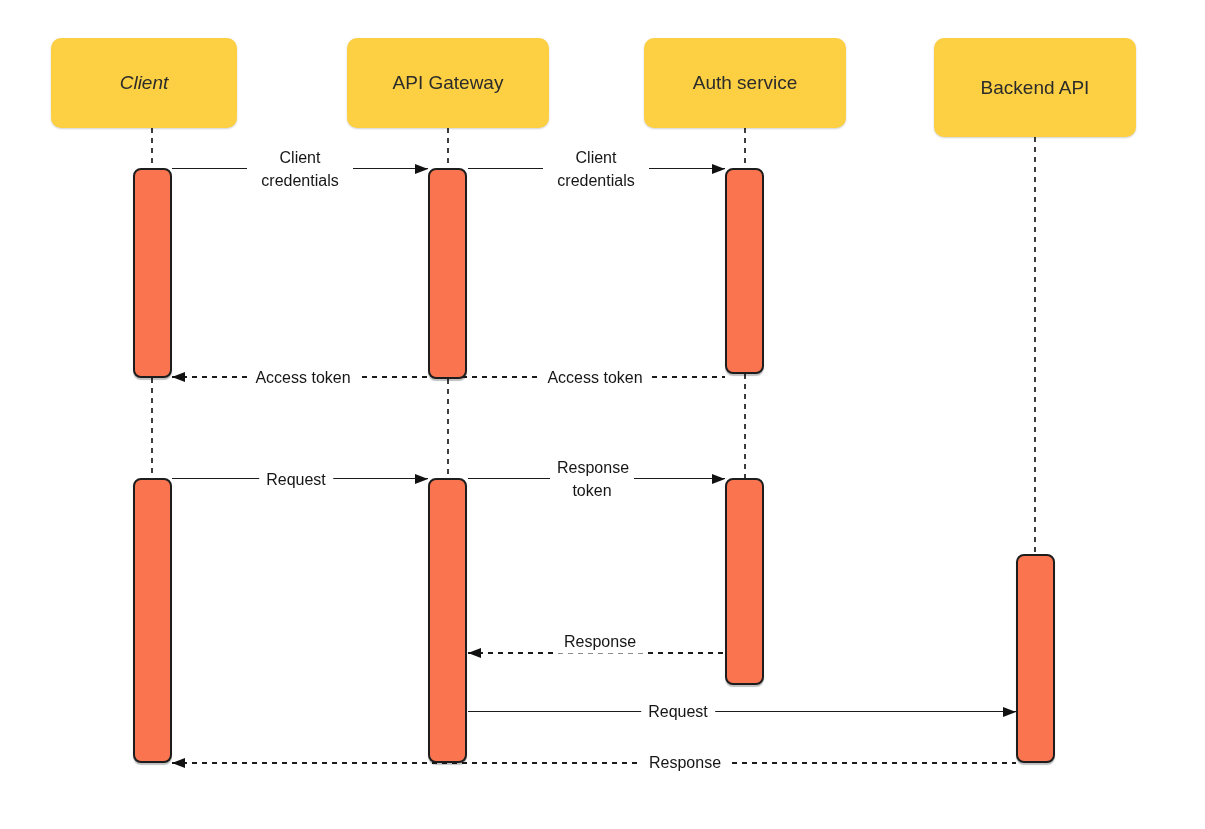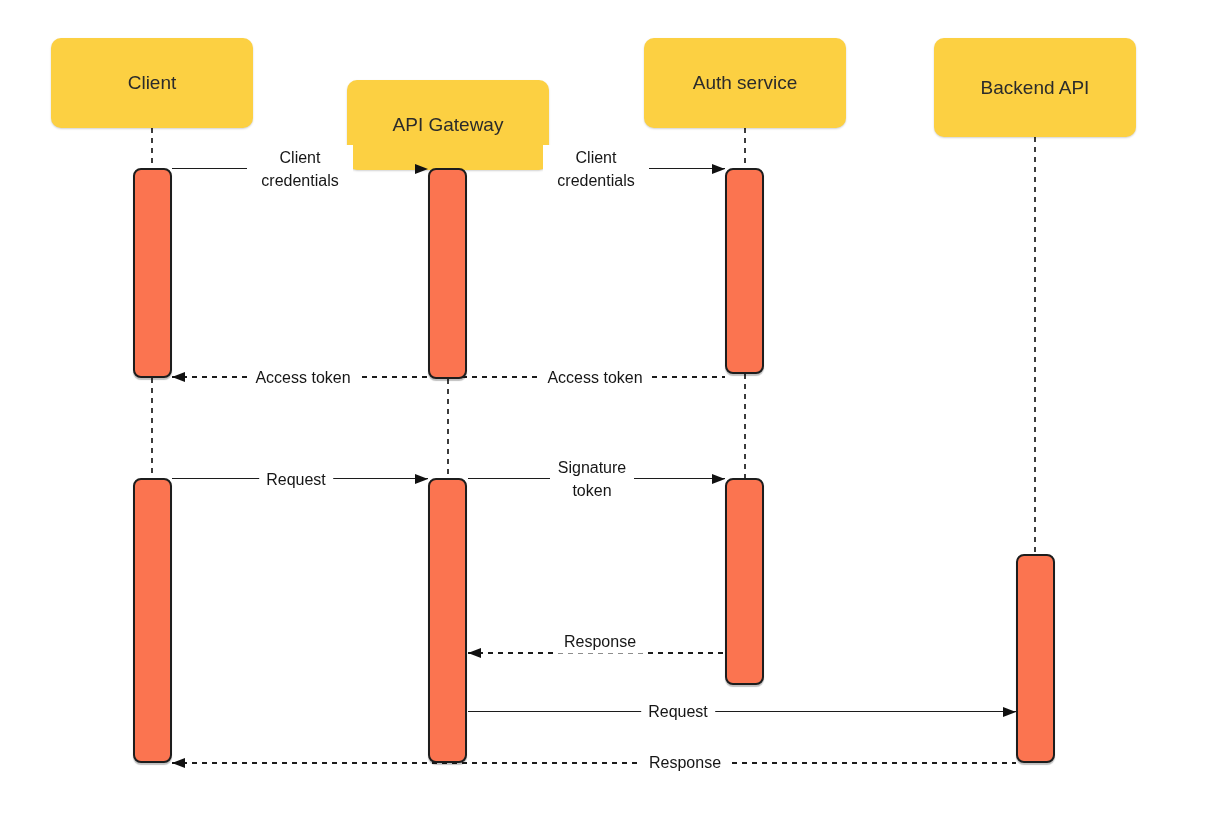--- a/index.html
+++ b/index.html
@@ -47,24 +47,24 @@
     z-index:3;white-space:nowrap;
   }
   .two-line{width:92px;white-space:normal;}
   .two-line-narrow{width:70px;white-space:normal;}
 </style>
 </head>
 <body>
 
 <div class="canvas">
 
-  <div class="actor" style="left:51px;top:38px;width:202px;height:90px;">
+  <div class="actor" style="left:51px;top:38px;width:186px;height:90px;font-style:italic;">
     <span>Client</span>
   </div>
-  <div class="actor" style="left:347px;top:38px;width:202px;height:90px;margin-top:42px;">
+  <div class="actor" style="left:347px;top:38px;width:202px;height:90px;">
     <span>API Gateway</span>
   </div>
   <div class="actor" style="left:934px;top:38px;width:202px;height:99px;">
     <span>Backend API</span>
   </div>
   <div class="actor" style="left:644px;top:38px;width:202px;height:90px;">
     <span>Auth service</span>
   </div>
 
   <div class="lifeline" style="left:151px;top:128px;height:40px;"></div>
@@ -104,21 +104,21 @@
 
   <div>
     <div class="mline-solid" style="left:172px;top:478px;width:256px;"></div>
     <div class="arrow-right" style="left:415px;top:474px;"></div>
     <div class="mlabel" style="left:296px;top:479px;">Request</div>
   </div>
 
   <div>
     <div class="mline-solid" style="left:468px;top:478px;width:257px;"></div>
     <div class="arrow-right" style="left:712px;top:474px;"></div>
-    <div class="mlabel two-line-narrow" style="left:592px;top:479px;">Signature token</div>
+    <div class="mlabel two-line-narrow" style="left:592px;top:479px;">Response token</div>
   </div>
 
   <div>
     <div class="mline-dashed" style="left:468px;top:652px;width:257px;"></div>
     <div class="arrow-left" style="left:468px;top:648px;"></div>
     <div class="mlabel" style="left:600px;top:641px;">Response</div>
   </div>
 
   <div>
     <div class="mline-solid" style="left:468px;top:711px;width:548px;"></div>

